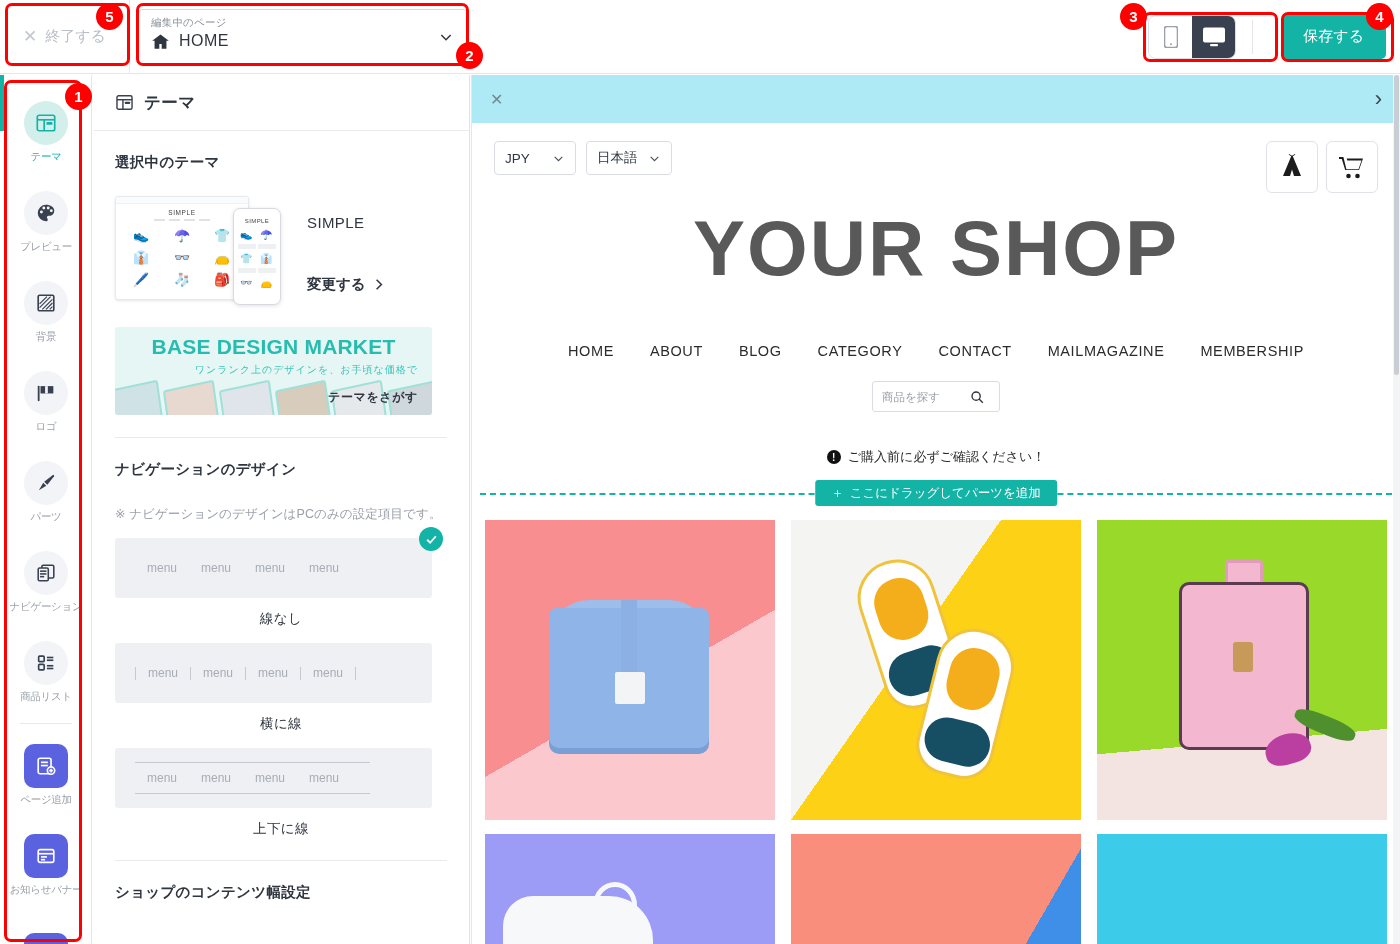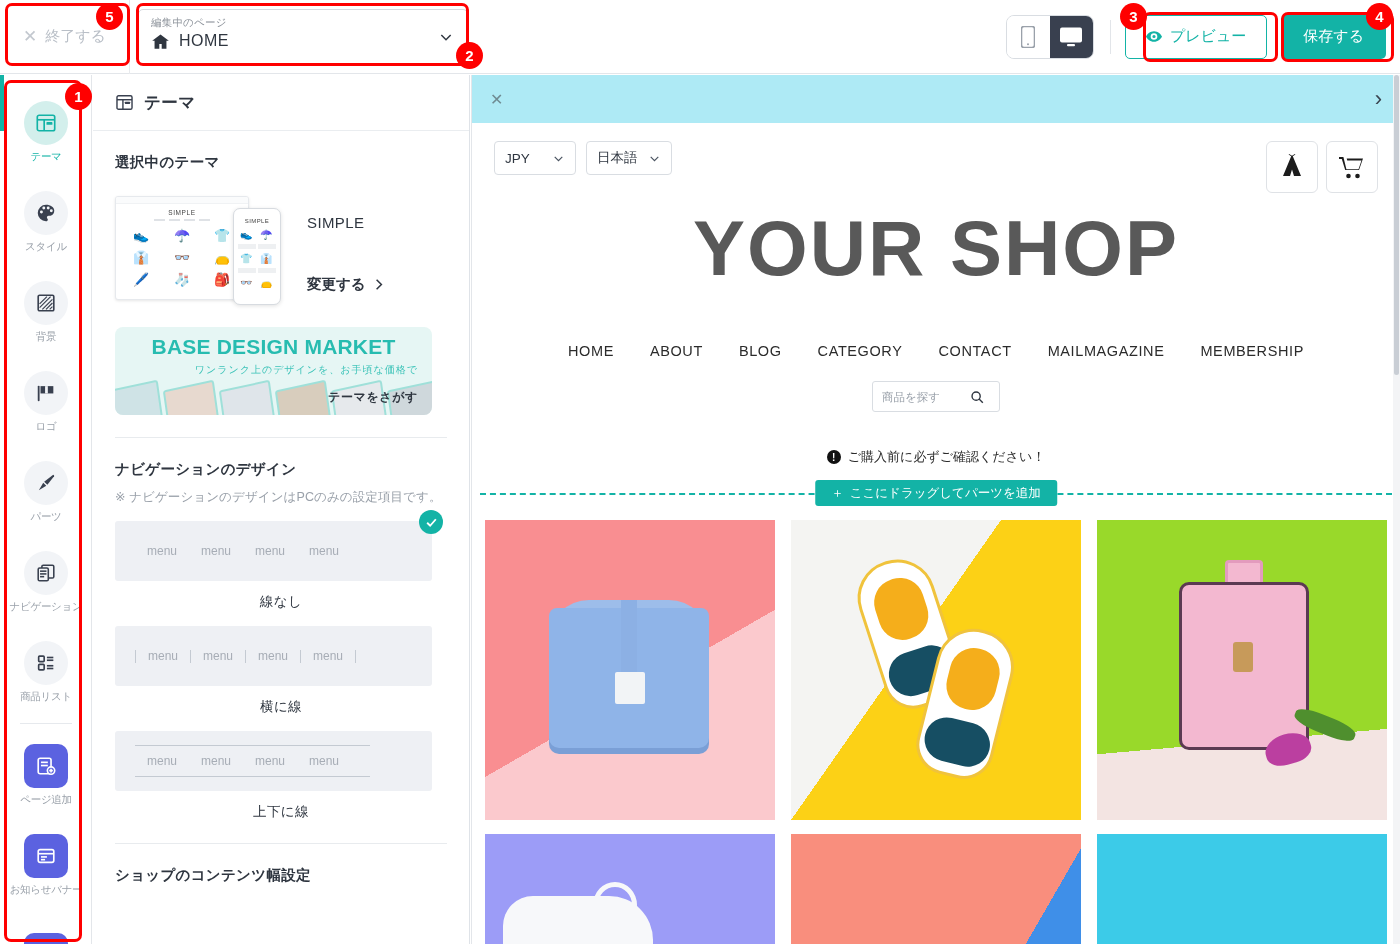--- a/index.html
+++ b/index.html
@@ -127,21 +127,21 @@
   .grid2 .lab { height: 5px; background: #eef0f2; }
   .theme-meta { padding-left: 26px; padding-top: 22px; }
   .theme-name { font-size: 15px; color: #2f3640; letter-spacing: .4px; }
   .theme-change {
     margin-top: 44px; font-size: 14.5px; color: #2f3640; display: flex;
     align-items: center; gap: 9px; cursor: pointer; font-weight: bold; font-family: Liberation Mono, monospace;
   }
   .chev-r { width: 8px; height: 13px; }
 
   .bdm-banner {
-    margin-top: 22px; width: 317px; height: 88px; border-radius: 8px;
+    margin-top: 22px; width: 317px; height: 88px; border-radius: 3px;
     background: #e6f6f4; position: relative; overflow: hidden; cursor: pointer;
   }
   .bdm-title {
     position: absolute; top: 8px; left: 0; width: 100%; text-align: center;
     font-size: 21px; font-weight: bold; color: #27bcb0; letter-spacing: .2px;
   }
   .bdm-sub {
     position: absolute; top: 36px; right: 14px; font-size: 10px;
     color: #3cc3b8; letter-spacing: 1px; font-weight: normal;
   }
@@ -149,21 +149,21 @@
     position: absolute; bottom: 9px; right: 14px; font-size: 12px;
     color: #2f3640; font-weight: bold; letter-spacing: .6px;
   }
   .bdm-shots { position: absolute; left: -6px; bottom: -10px; display: flex; gap: 4px; }
   .bdm-shots span {
     display: block; width: 52px; height: 40px; border-radius: 3px;
     transform: rotate(-12deg) skewX(-4deg); border: 2px solid #9fe0d9;
   }
 
   .hr { height: 1px; background: #e8ebee; margin: 22px 0 0 0; }
-  .note { font-size: 12.5px; color: #9aa1aa; margin-top: 10px; letter-spacing: .1px; }
+  .note { font-size: 12.5px; color: #9aa1aa; margin-top: 27px; letter-spacing: .1px; }
 
   .nav-opt {
     margin-top: 15px; width: 317px; height: 60px; background: #eef0f4;
     border-radius: 3px; position: relative; display: flex; align-items: center;
     cursor: pointer;
   }
   .nav-opt .menus { display: flex; align-items: center; padding-left: 20px; gap: 0; }
   .nav-opt .menus span { font-size: 12px; color: #a7adb6; width: 54px; text-align: center; }
   .nav-opt .menus i.sep { width: 1px; height: 13px; background: #c4cad2; display: inline-block; }
   .nav-opt.lines-tb .rule { position: absolute; left: 20px; right: 62px; height: 1px; background: #c4cad2; }
@@ -337,26 +337,20 @@
         </svg>
       </div>
       <div class="seg desktop">
         <svg width="22" height="20" viewBox="0 0 22 20" fill="currentColor">
           <rect x="0" y="0.5" width="22" height="15" rx="2"></rect>
           <rect x="7" y="17" width="8" height="2.2" rx="1"></rect>
         </svg>
       </div>
     </div>
     <div class="vdiv"></div>
-    <div class="btn-preview">
-      <svg class="eye-ico" viewBox="0 0 24 16" fill="currentColor">
-        <path d="M12 0C6 0 1.6 4.3 0 8c1.6 3.7 6 8 12 8s10.4-4.3 12-8c-1.6-3.7-6-8-12-8zm0 13a5 5 0 110-10 5 5 0 010 10zm0-2.6a2.4 2.4 0 100-4.8 2.4 2.4 0 000 4.8z"></path>
-      </svg>
-      <span>プレビュー</span>
-    </div>
     <div class="btn-save">
       <span>保存する</span>
     </div>
   </div>
 </div>
 
 <div class="rail">
   <div class="rail-active-bar"></div>
 
   <div class="rail-item active">
@@ -370,21 +364,21 @@
     </div>
     <div class="rail-label">テーマ</div>
   </div>
 
   <div class="rail-item">
     <div class="rail-circle">
       <svg width="22" height="22" viewBox="0 0 24 24" fill="currentColor">
         <path d="M12 3a9 9 0 000 18c1.3 0 2-.8 2-1.7 0-.5-.2-.9-.5-1.2-.3-.4-.5-.8-.5-1.3 0-1 .8-1.8 1.8-1.8h2.1A5.6 5.6 0 0021 9.4C21 5.8 17 3 12 3zM7 12.5a1.6 1.6 0 110-3.2 1.6 1.6 0 010 3.2zm2.6-4.3a1.6 1.6 0 110-3.2 1.6 1.6 0 010 3.2zm4.8 0a1.6 1.6 0 110-3.2 1.6 1.6 0 010 3.2zm3.4 3a1.6 1.6 0 110-3.2 1.6 1.6 0 010 3.2z"></path>
       </svg>
     </div>
-    <div class="rail-label">スタイル</div>
+    <div class="rail-label">プレビュー</div>
   </div>
 
   <div class="rail-item">
     <div class="rail-circle">
       <svg width="22" height="22" viewBox="0 0 24 24">
         <rect x="3.5" y="3.5" width="17" height="17" rx="1.5" fill="none" stroke="currentColor" stroke-width="1.8"></rect>
         <g stroke="currentColor" stroke-width="1.3">
           <line x1="5" y1="13" x2="13" y2="5"></line>
             <line x1="5" y1="17" x2="17" y2="5"></line>
           <line x1="8" y1="19" x2="19" y2="8"></line>

